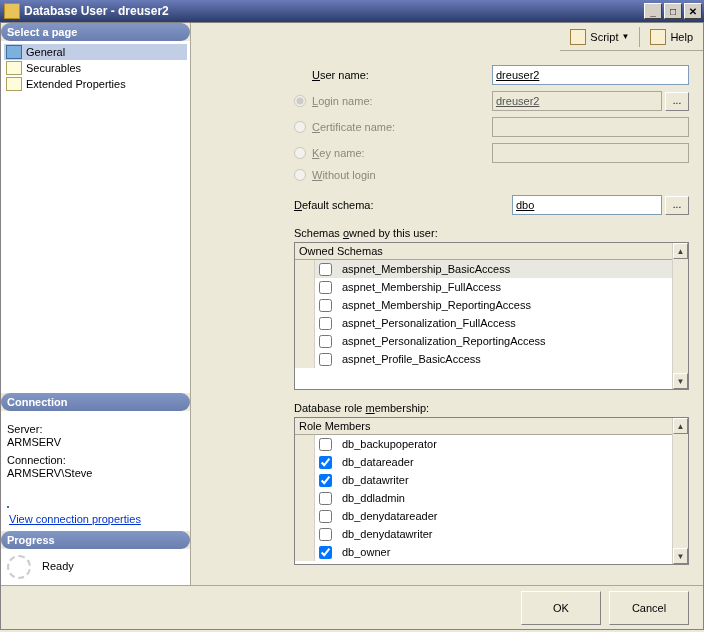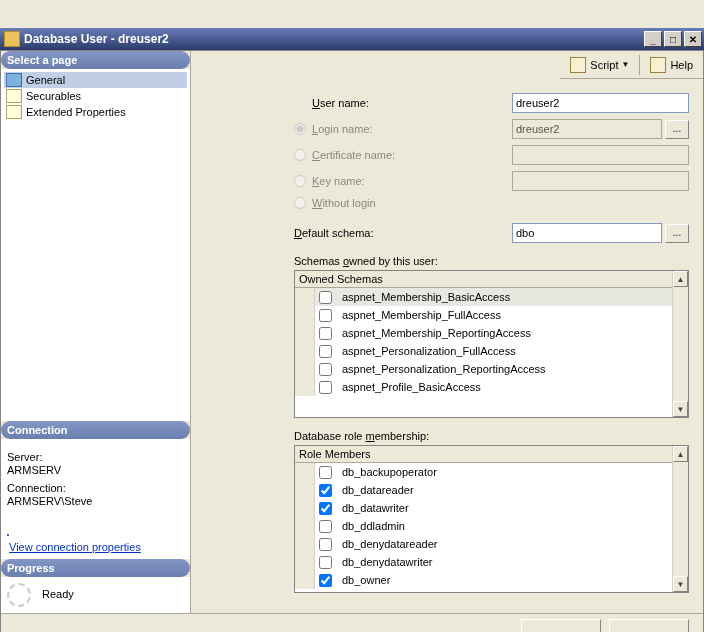--- a/index.html
+++ b/index.html
@@ -13,21 +13,20 @@
 }
 .titlebar {
   background: linear-gradient(#6a7cb8 0%, #2a3b6b 100%);
   color: #fff;
   height: 22px;
   display: flex;
   align-items: center;
   padding: 0 2px 0 4px;
   font-weight: bold;
   font-size: 12px;
-  margin-top: 28px;
 }
 .titlebar .icon {
   width: 16px; height: 16px;
   background: #e8c35a;
   margin-right: 4px;
   border: 1px solid #b89020;
   display: inline-block;
 }
 .titlebar .title { flex: 1; }
 .titlebar .winbtn {
@@ -148,31 +147,32 @@
 .row {
   display: flex;
   align-items: center;
   margin-bottom: 6px;
 }
 .row .radio {
   width: 12px; height: 12px;
   margin-right: 6px;
 }
 .row .rlabel {
-  width: 200px;
+  width: 180px;
   color: #8a887d;
 }
 .row .rlabel.enabled { color: #000; }
 .row input.txt {
   flex: 1;
   height: 19px;
   border: 1px solid #7f9db9;
   padding: 9px 3px;
   font: inherit;
   background: #fff;
+  text-decoration: underline;
 }
 .row input.txt:disabled {
   background: #ece9d8;
   border-color: #aca899;
 }
 .row .browse {
   width: 24px; height: 19px;
   margin-left: 3px;
   background: #ece9d8;
   border: 1px solid #848284;

